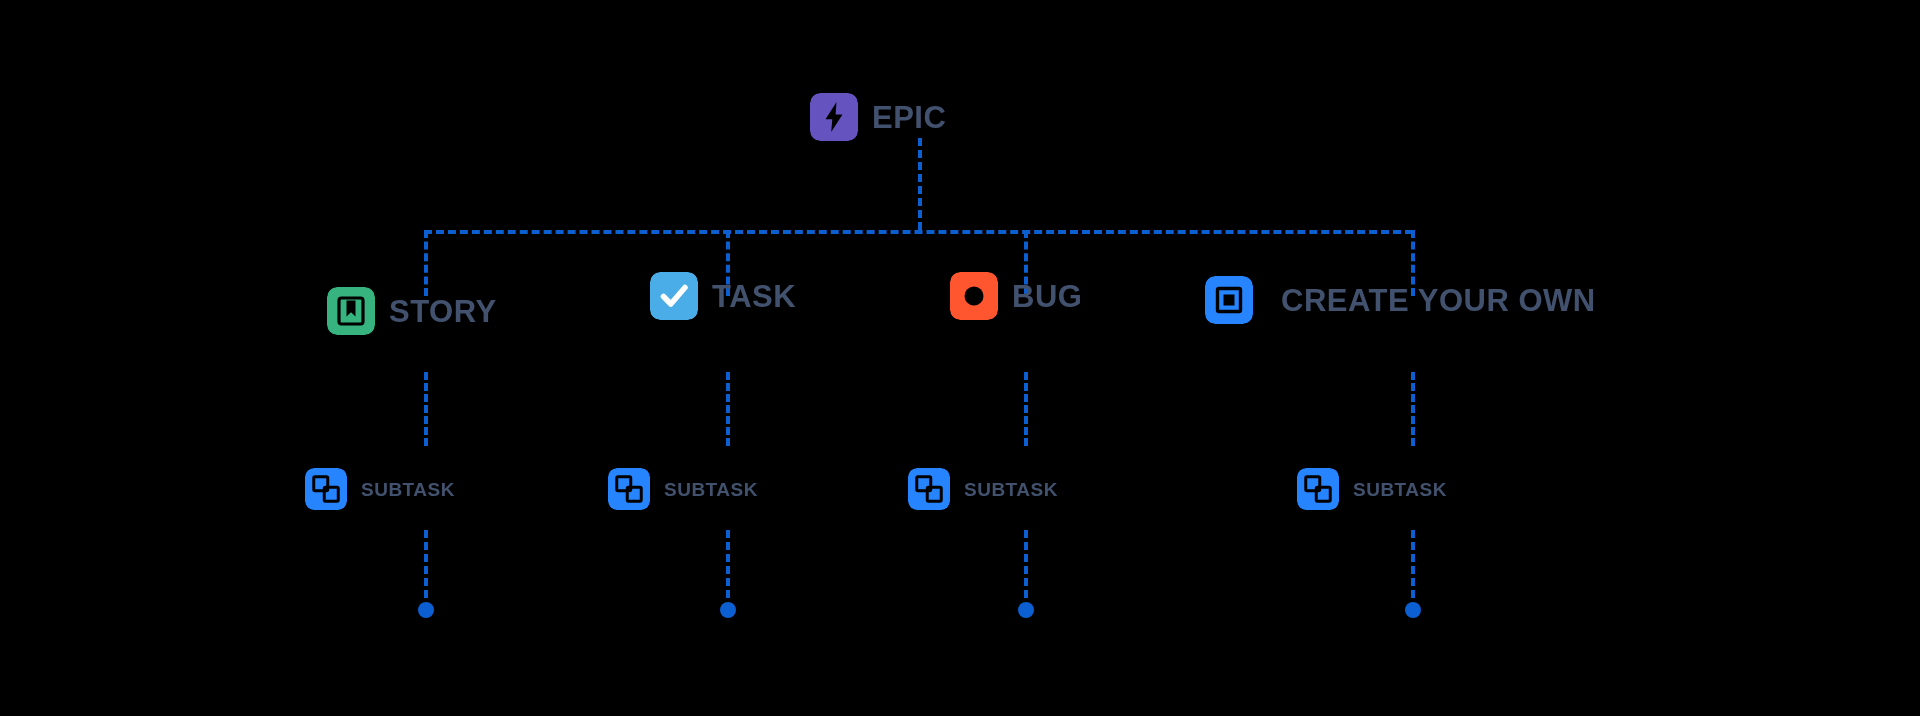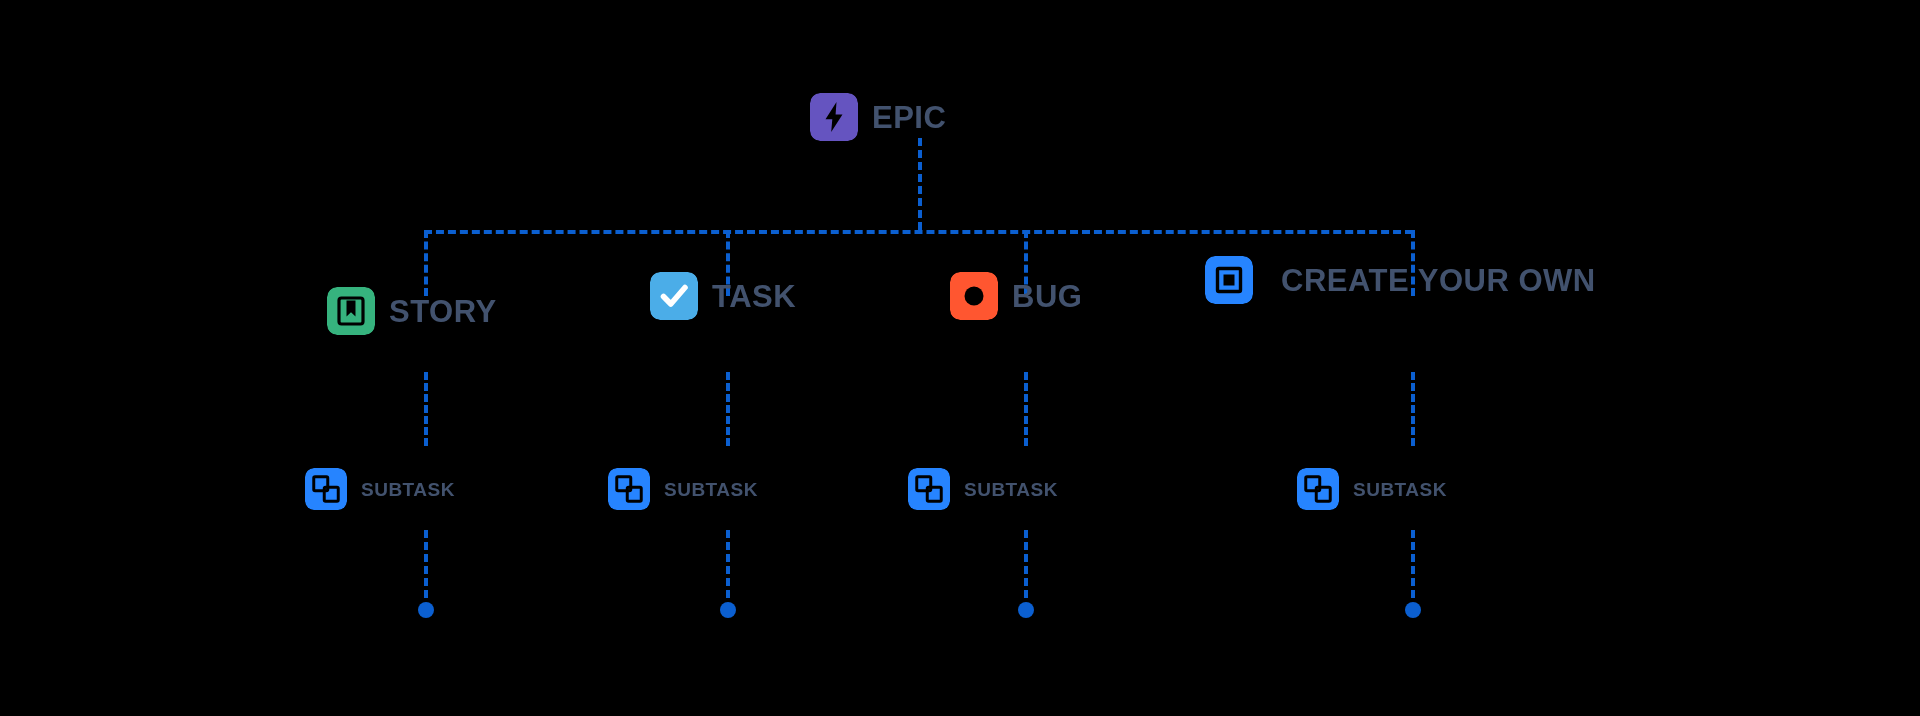--- a/index.html
+++ b/index.html
@@ -130,21 +130,21 @@
   </div>
 
   <div class="node" style="left:950px; top:272px;text-align:center;">
     <svg class="node-icon" viewBox="0 0 48 48">
       <rect x="0" y="0" width="48" height="48" rx="10" fill="#FF5630"></rect>
       <circle cx="24" cy="24" r="9.5" fill="#000000"></circle>
     </svg>
     <span class="node-label">BUG</span>
   </div>
 
-  <div class="node" style="left:1205px; top:256px;gap:28px;">
+  <div class="node" style="left:1205px; top:276px;gap:28px;">
     <svg class="node-icon" viewBox="0 0 48 48">
       <rect x="0" y="0" width="48" height="48" rx="10" fill="#2684FF"></rect>
       <rect x="12.5" y="12.5" width="23" height="23" rx="1.5" fill="none" stroke="#000000" stroke-width="3.4"></rect>
       <rect x="18.5" y="18.5" width="11" height="11" fill="#000000"></rect>
     </svg>
     <span class="node-label">CREATE YOUR OWN</span>
   </div>
 
   <div class="node" style="left:305px; top:468px;">
     <svg class="node-icon sm" viewBox="0 0 48 48">

